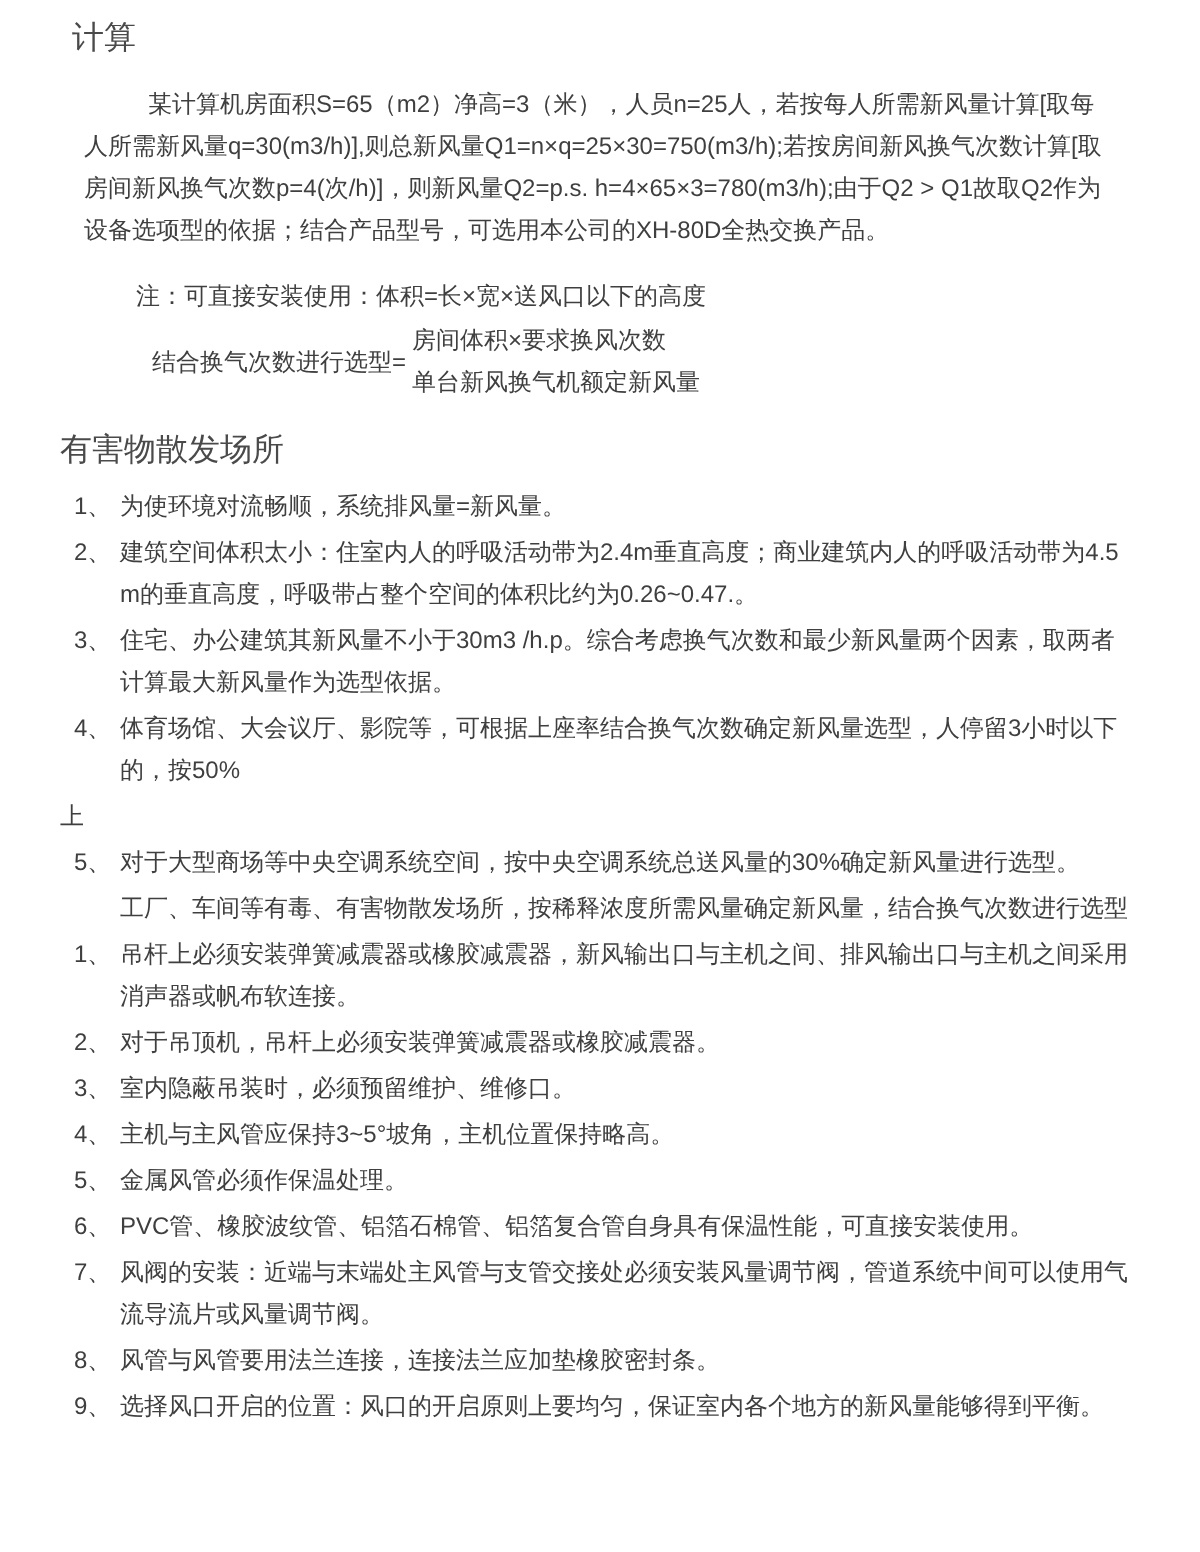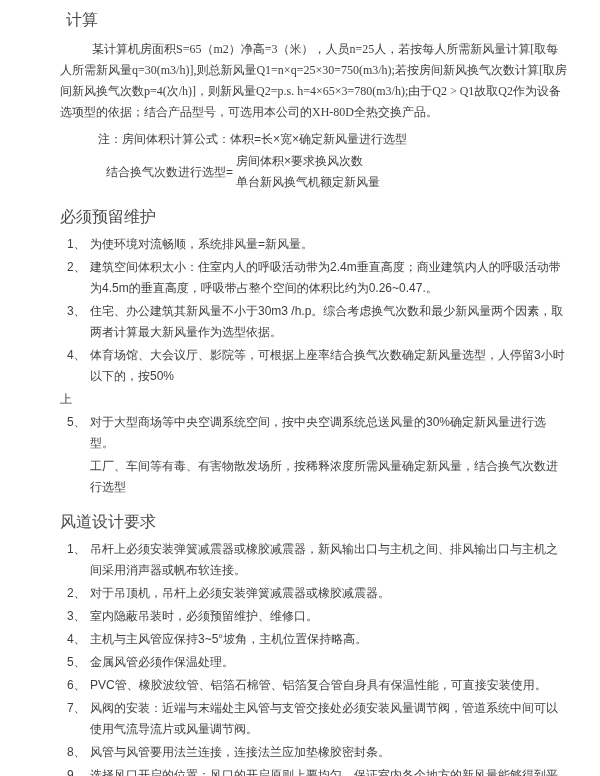--- a/index.html
+++ b/index.html
@@ -6,21 +6,21 @@
     margin: 0;
     padding: 0;
     background: #ffffff;
   }
   .page {
     position: relative;
     width: 600px;
     height: 776px;
     box-sizing: border-box;
     background: #ffffff;
-    padding: 8px 33px 0 60px;
+    padding: 8px 33px 0 30px;
     font-family: "Liberation Sans", "DejaVu Sans", sans-serif;
     color: #3f3f3f;
     font-size: 12px;
     line-height: 21px;
     overflow: hidden;
   }
   .h-main {
     font-size: 16px;
     font-weight: normal;
     color: #4a4a4a;
@@ -28,25 +28,24 @@
     line-height: 20px;
   }
   .h-sub {
     font-size: 16px;
     font-weight: normal;
     color: #4a4a4a;
     margin: 14px 0 7px 0;
     line-height: 20px;
   }
   .para {
-    margin: 0;
+    margin: 12px;
     text-indent: 32px;
     word-break: break-all;
     line-height: 21px;
-    font-family: Liberation Serif, serif;
   }
   .note-line {
     margin: 6px 0 0 38px;
     line-height: 21px;
   }
   .formula {
     display: flex;
     align-items: center;
     margin: 1px 0 0 46px;
   }
@@ -90,31 +89,31 @@
 </style>
 </head>
 <body>
 
 <div class="page">
 
   <div class="h-main">计算</div>
 
   <p class="para">某计算机房面积S=65（m2）净高=3（米），人员n=25人，若按每人所需新风量计算[取每人所需新风量q=30(m3/h)],则总新风量Q1=n×q=25×30=750(m3/h);若按房间新风换气次数计算[取房间新风换气次数p=4(次/h)]，则新风量Q2=p.s. h=4×65×3=780(m3/h);由于Q2 &gt; Q1故取Q2作为设备选项型的依据；结合产品型号，可选用本公司的XH-80D全热交换产品。</p>
 
-  <div class="note-line">注：房间体积计算公式：体积=长×宽×确定新风量进行选型</div>
+  <div class="note-line">注：可直接安装使用：体积=长×宽×送风口以下的高度</div>
 
   <div class="formula">
     <span class="f-label">结合换气次数进行选型=</span>
     <span class="fraction">
       <span class="numer">房间体积×要求换风次数</span>
       <span class="denom">单台新风换气机额定新风量</span>
     </span>
   </div>
 
-  <div class="h-sub">必须预留维护</div>
+  <div class="h-sub">有害物散发场所</div>
 
   <div class="list">
     <div class="li">
       <span class="num">1、</span>
       <span class="txt">为使环境对流畅顺，系统排风量=新风量。</span>
     </div>
     <div class="li">
       <span class="num">2、</span>
       <span class="txt">建筑空间体积太小：住室内人的呼吸活动带为2.4m垂直高度；商业建筑内人的呼吸活动带为4.5m的垂直高度，呼吸带占整个空间的体积比约为0.26~0.47.。</span>
     </div>
@@ -127,21 +126,20 @@
       <span class="txt">体育场馆、大会议厅、影院等，可根据上座率结合换气次数确定新风量选型，人停留3小时以下的，按50%</span>
     </div>
     <div class="hang-left">上</div>
     <div class="li">
       <span class="num">5、</span>
       <span class="txt">对于大型商场等中央空调系统空间，按中央空调系统总送风量的30%确定新风量进行选型。</span>
     </div>
     <div class="cont-line">工厂、车间等有毒、有害物散发场所，按稀释浓度所需风量确定新风量，结合换气次数进行选型</div>
   </div>
 
-  <div class="h-sub">风道设计要求</div>
 
   <div class="list">
     <div class="li">
       <span class="num">1、</span>
       <span class="txt">吊杆上必须安装弹簧减震器或橡胶减震器，新风输出口与主机之间、排风输出口与主机之间采用消声器或帆布软连接。</span>
     </div>
     <div class="li">
       <span class="num">2、</span>
       <span class="txt">对于吊顶机，吊杆上必须安装弹簧减震器或橡胶减震器。</span>
     </div>

